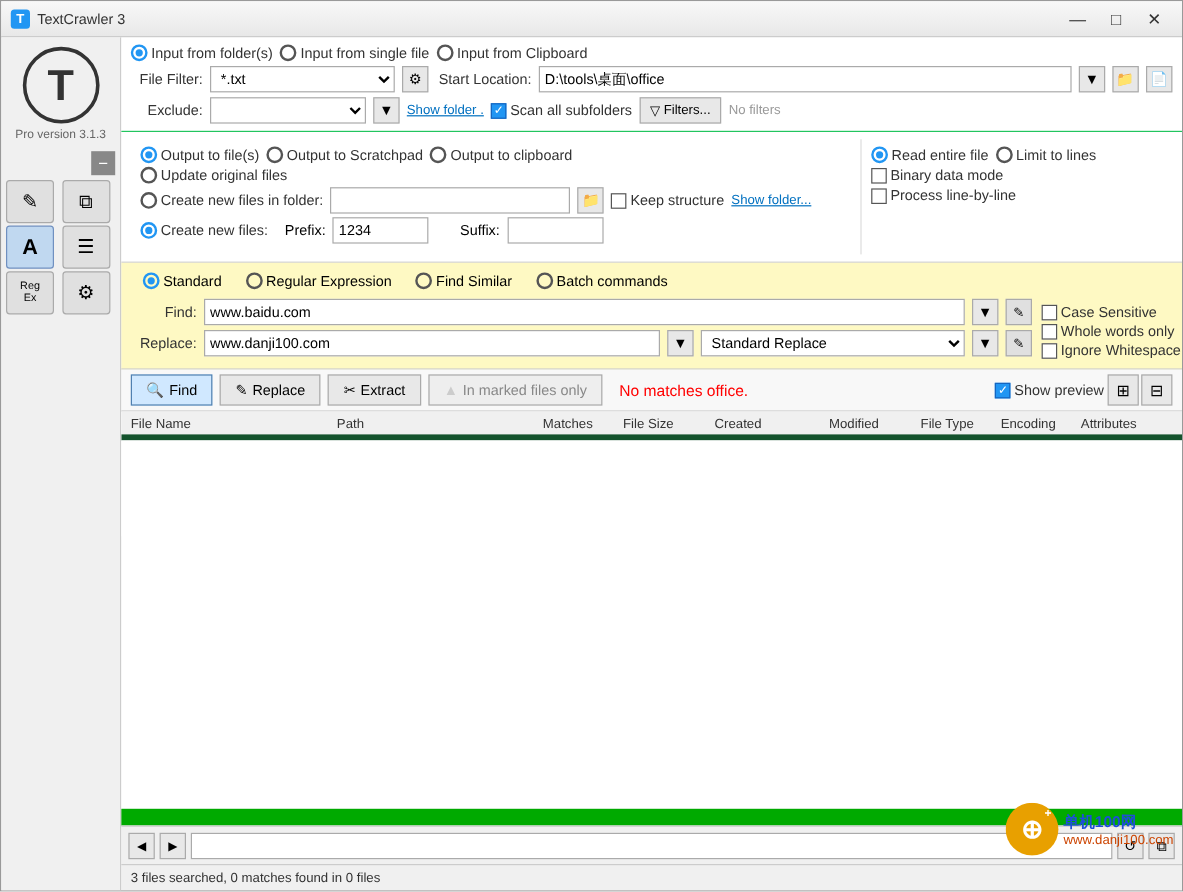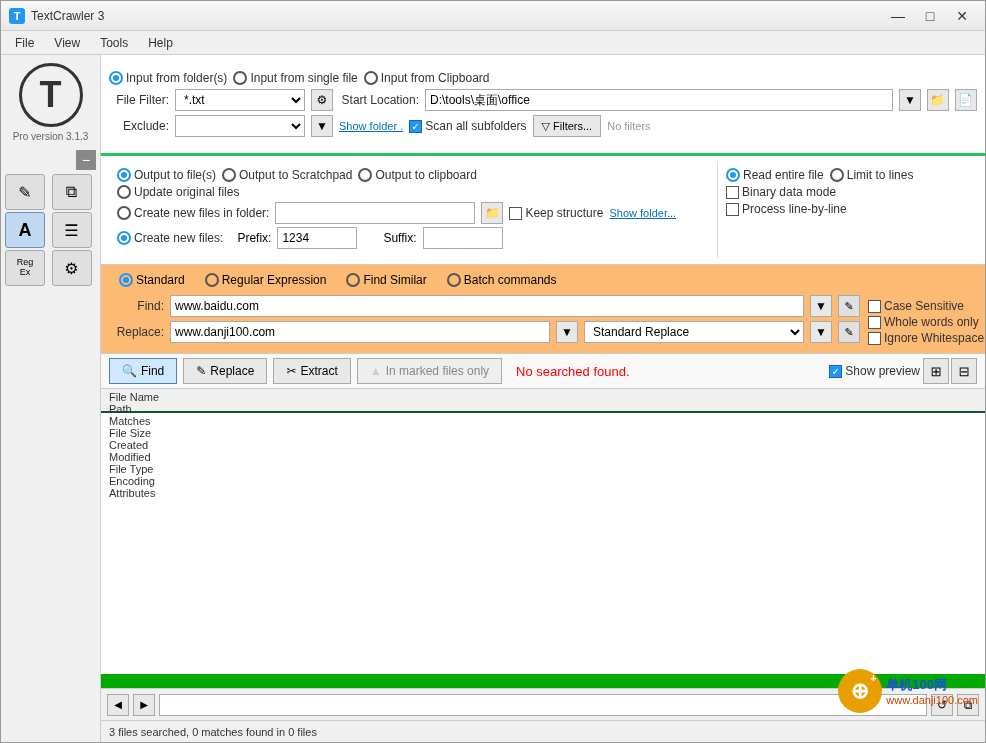--- a/index.html
+++ b/index.html
@@ -144,22 +144,22 @@
       align-self: flex-end;
     }
     .right-panel {
       flex: 1;
       display: flex;
       flex-direction: column;
       overflow: hidden;
     }
     .input-section {
       background: white;
-      border-bottom: 3px solid #22c55e;
-      padding: 16px 8px;
+      border-bottom: 1px solid #22c55e;
+      padding: 6px 8px;
       flex-shrink: 0;
     }
     .section-with-divider {
       background: white;
       border-bottom: 1px solid #ccc;
       padding: 6px 8px;
       flex-shrink: 0;
     }
     .row {
       display: flex;
@@ -199,21 +199,21 @@
       text-align: right;
     }
     select, input[type="text"] {
       font-size: 12px;
       border: 1px solid #aaa;
       background: white;
       padding: 2px 4px;
       height: 22px;
     }
     .file-filter-select {
-      width: 130px;
+      width: 154px;
     }
     .start-location-input {
       flex: 1;
       height: 22px;
     }
     .icon-btn {
       width: 22px;
       height: 22px;
       border: 1px solid #aaa;
       background: #e8e8e8;
@@ -275,21 +275,21 @@
       align-items: center;
       gap: 6px;
       margin-bottom: 3px;
     }
     .folder-input {
       width: 200px;
     }
     .prefix-input { width: 80px; }
     .suffix-input { width: 80px; }
     .search-section {
-      background: #fdba74;
+      background: #fef9c3;
       border-bottom: 1px solid #ccc;
       padding: 6px 8px;
       flex-shrink: 0;
     }
     .search-tabs {
       display: flex;
       align-items: center;
       gap: 0;
       margin-bottom: 6px;
     }
@@ -388,25 +388,24 @@
       justify-content: center;
     }
     .results-table {
       flex: 1;
       background: white;
       overflow: hidden;
     }
     .table-header {
       display: flex;
       background: #f0f0f0;
-      border-bottom: 2px solid #14532d;
+      border-bottom: 5px solid #14532d;
       padding: 2px 8px;
       height: 24px;
-      align-items: flex-start;
-      flex-direction: column;
+      align-items: flex-end;
     }
     .col-header {
       font-size: 11px;
       color: #333;
       cursor: pointer;
     }
     .col-file-name { width: 180px; }
     .col-path { width: 180px; }
     .col-matches { width: 70px; }
     .col-filesize { width: 80px; }
@@ -498,26 +497,20 @@
   <div class="title-bar">
     <div class="title-bar-icon">T</div>
     <span class="title-bar-text">TextCrawler 3</span>
     <div class="title-bar-controls">
       <button class="title-btn">—</button>
       <button class="title-btn">□</button>
       <button class="title-btn close">✕</button>
     </div>
   </div>
 
-  <div class="menu-bar">
-    <div class="menu-item">File</div>
-    <div class="menu-item">View</div>
-    <div class="menu-item">Tools</div>
-    <div class="menu-item">Help</div>
-  </div>
 
   <div class="main-content">
 
     <div class="left-sidebar">
       <div class="logo-circle">T</div>
       <div class="pro-version">Pro version 3.1.3</div>
       <button class="minus-btn">−</button>
       <div class="sidebar-buttons">
         <button class="sidebar-btn">✎</button>
         <button class="sidebar-btn">⧉</button>
@@ -719,21 +712,21 @@
           <span>Replace</span>
         </button>
         <button class="action-btn">
           <span>✂</span>
           <span>Extract</span>
         </button>
         <button class="action-btn" style="color:#888;background:#eee;">
           <span style="color:#ccc;">▲</span>
           <span>In marked files only</span>
         </button>
-        <span class="no-matches">No searched found.</span>
+        <span class="no-matches">No matches office.</span>
         <div class="preview-btn">
           <div class="checkbox-group">
             <div class="checkbox-box checked">✓</div>
             <label>Show preview</label>
           </div>
           <div class="view-btns">
             <button class="view-btn">⊞</button>
             <button class="view-btn">⊟</button>
           </div>
         </div>

